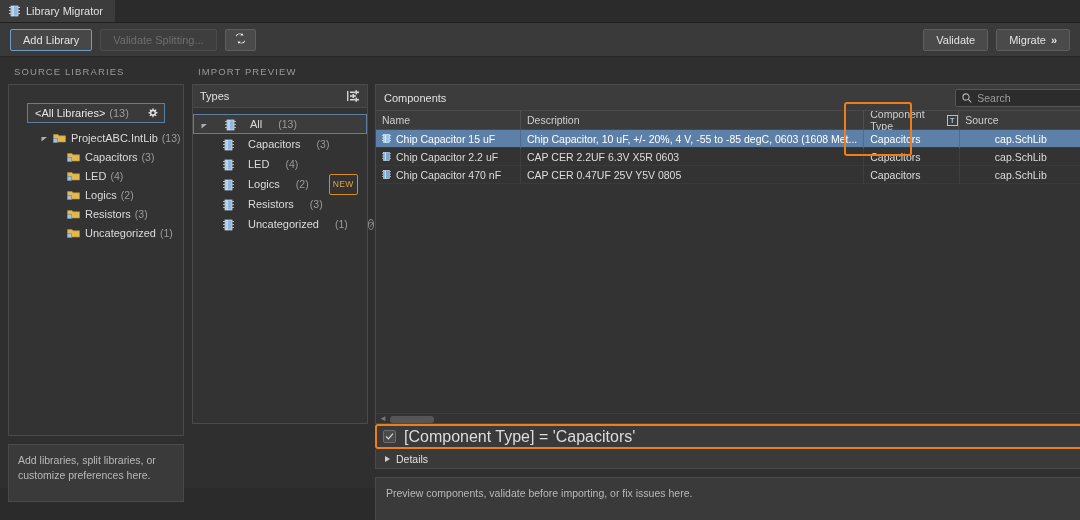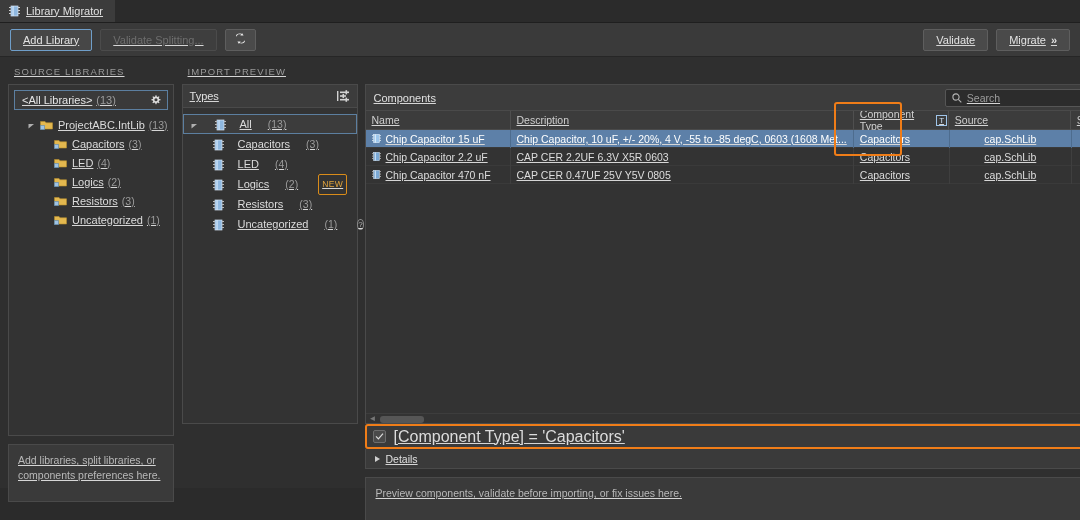--- a/index.html
+++ b/index.html
@@ -4,21 +4,21 @@
 <style>
   * { box-sizing: border-box; margin: 0; padding: 0; }
   body {
     width: 1080px; height: 520px;
     background: #2b2b2b;
     font-family: "Liberation Sans", sans-serif;
     font-size: 11px;
     color: #d6d6d6;
     overflow: hidden;
   }
-  .app { width: 1080px; height: 488px; position: relative; background: #2f2f2f; text-decoration: underline; }
+  .app { width: 1080px; height: 488px; position: relative; background: #2f2f2f; }
 
   
   .tabstrip {
     height: 23px; background: #2b2b2b;
     display: flex; align-items: flex-end;
     border-bottom: 1px solid #1f1f1f;
   }
   .tab {
     height: 23px; display: flex; align-items: center; gap: 6px;
     padding: 0 12px 0 9px;
@@ -52,21 +52,21 @@
   .col-right { flex: 1; display: flex; flex-direction: column; }
 
   .section-label {
     font-size: 9.5px; letter-spacing: 1.1px; color: #9a9a9a;
     text-transform: uppercase; padding: 1px 0 7px 6px;
   }
 
   .panel { background: #333333; border: 1px solid #4a4a4a; }
 
   
-  .lib-panel { height: 352px; padding: 5px; display: flex; flex-direction: column; }
+  .lib-panel { height: 352px; padding: 18px; display: flex; flex-direction: column; }
   .all-libs {
     height: 20px; border: 1px solid #5c7fa0; background: #3a3a3a;
     display: flex; align-items: center; padding: 0 5px 0 7px; gap: 4px;
     font-size: 11px; color: #e6e6e6;
   }
   .all-libs .count { color: #9b9b9b; }
   .gear { margin-left: auto; width: 13px; height: 13px; display:block; }
   .tree { padding-top: 5px; }
   .tnode {
     height: 19px; display: flex; align-items: center; gap: 4px;
@@ -334,21 +334,21 @@
                 <path d="M0.5 2.5 L5 2.5 L6 3.8 L12.5 3.8 L12.5 10 L0.5 10 Z" fill="#e3b84f" stroke="#b8902f" stroke-width="0.6"></path>
                 <rect x="0.5" y="6.5" width="4" height="4.2" fill="#9ec3e6" stroke="#5a85ab" stroke-width="0.6"></rect>
               </svg>
             </span>
             <span>Uncategorized</span>
             <span class="count">(1)</span>
           </div>
         </div>
       </div>
 
-      <div class="hint-panel">Add libraries, split libraries, or components preferences here.</div>
+      <div class="hint-panel">Add libraries, split libraries, or customize preferences here.</div>
     </div>
 
     <div class="col-right">
       <div class="section-label">IMPORT PREVIEW</div>
 
       <div class="preview-wrap">
 
         <div class="types-panel">
           <div class="pheader">
             <span>Types</span>

